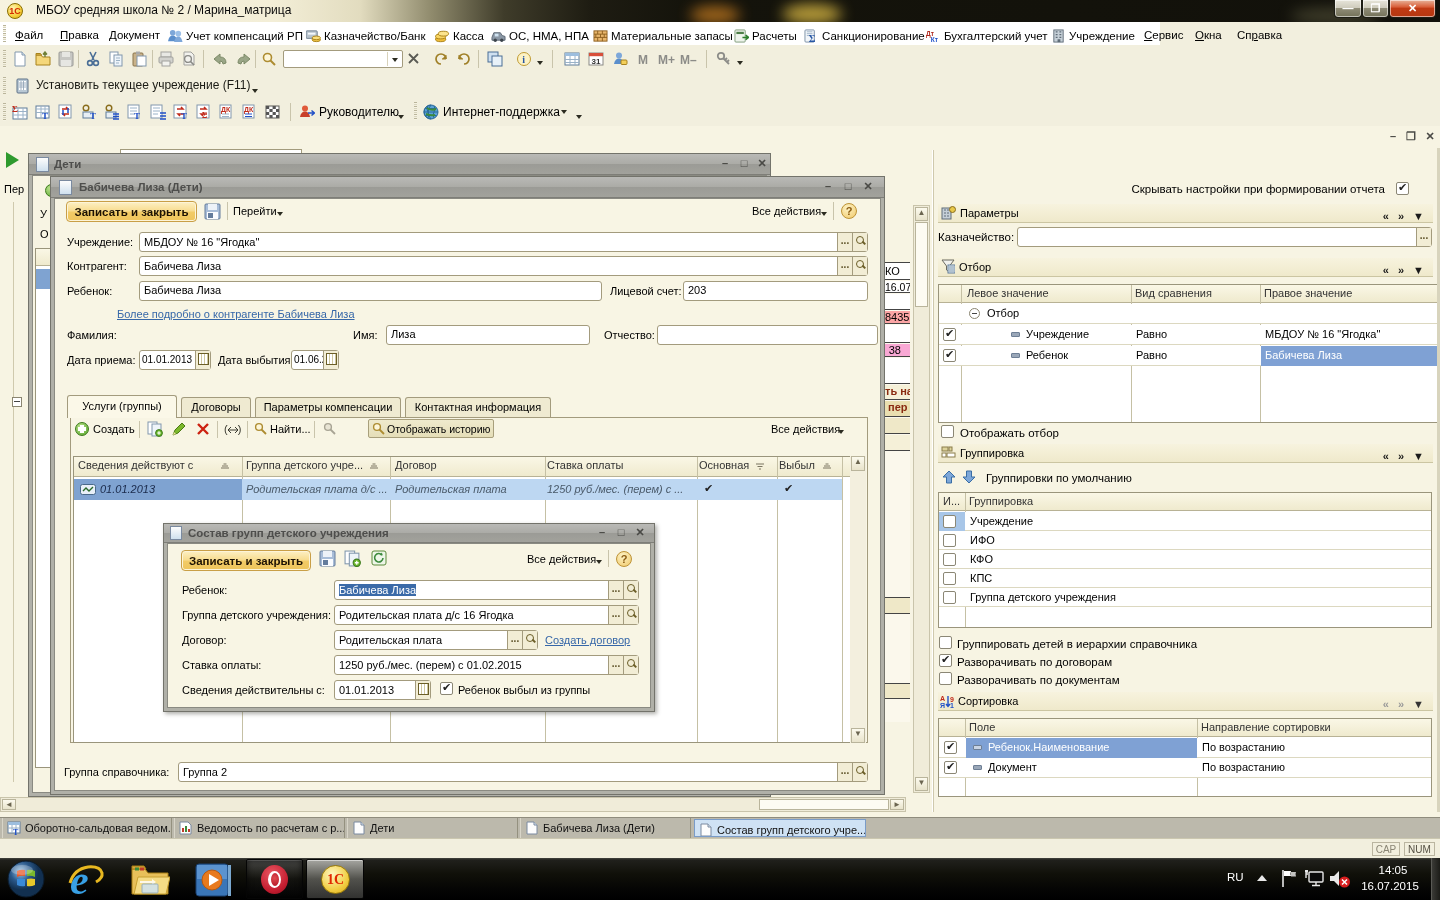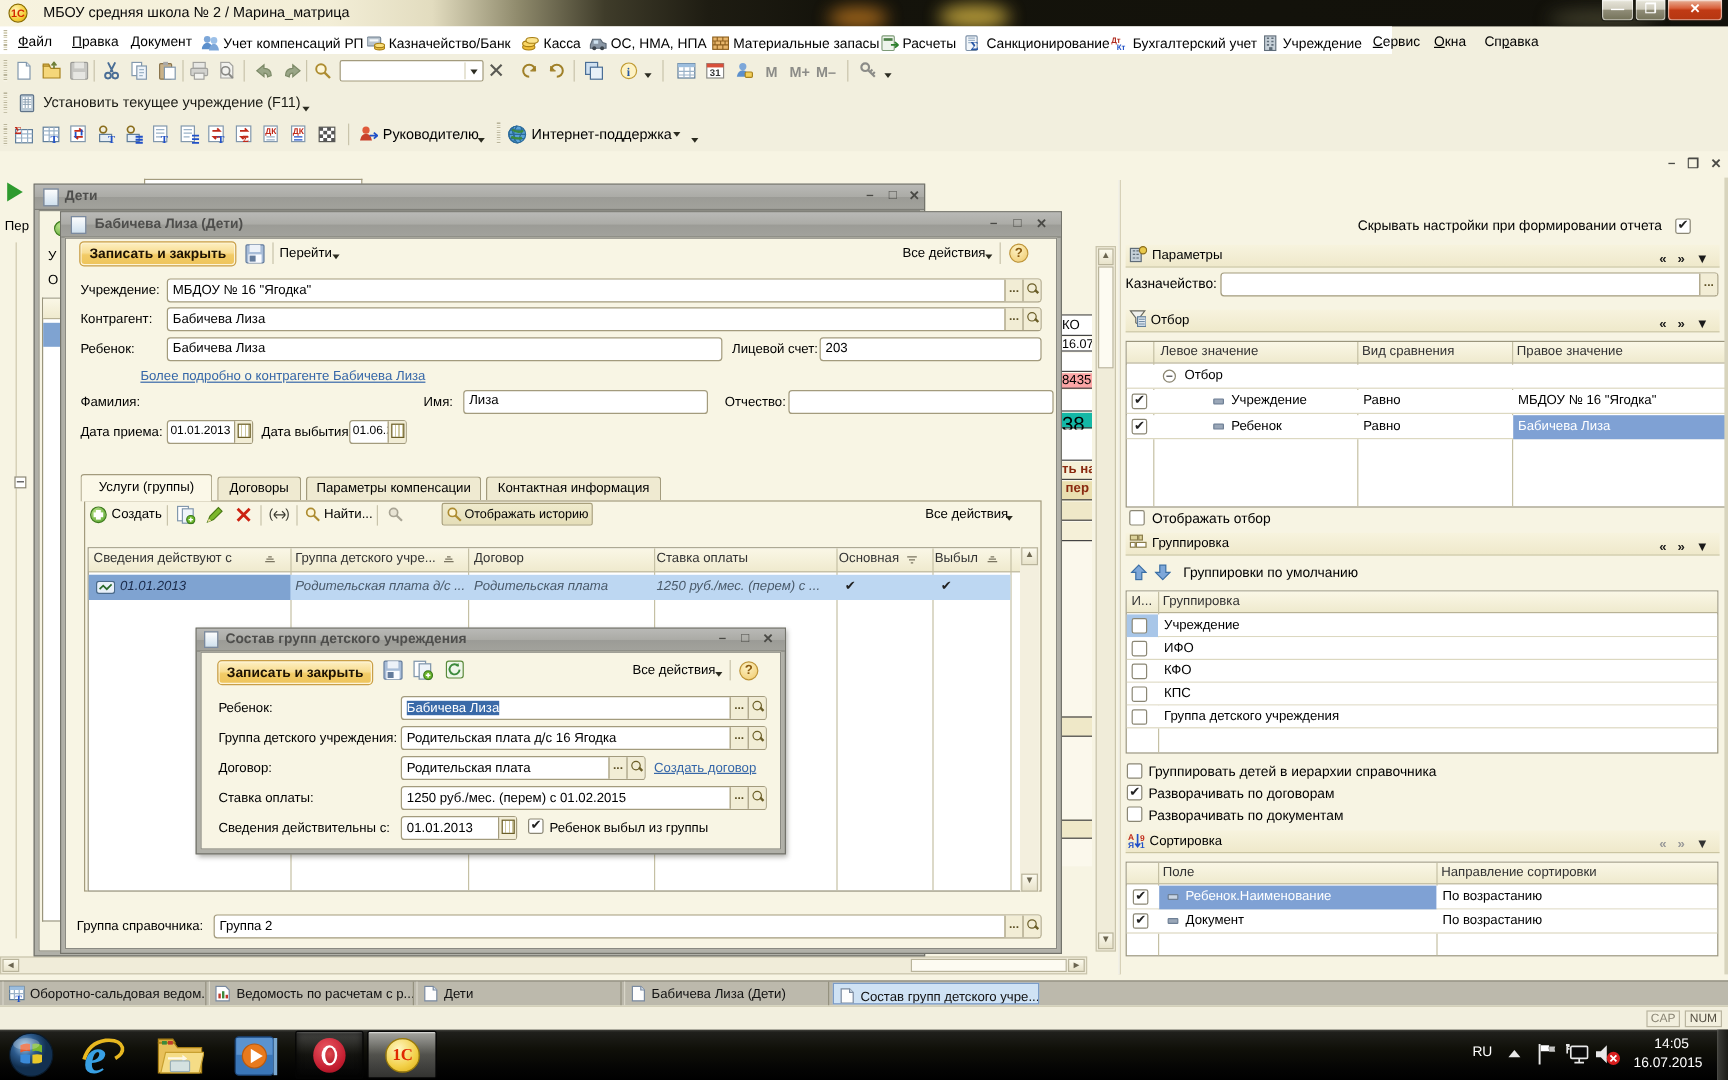--- a/index.html
+++ b/index.html
@@ -338,21 +338,21 @@
   <div style="position:absolute;left:13px;top:76px;width:1px;height:580px;background:#CFC9AD"></div>
   <div style="position:absolute;left:12px;top:271px;width:10px;height:10px;border:1px solid #8a8570;background:#fff"></div>
   <div style="position:absolute;left:14px;top:275px;width:6px;height:1px;background:#444"></div>
 
   <div style="position:absolute;left:885px;top:136px;width:25px;height:460px;background:#FBF8EC;border-top:1px solid #444;overflow:hidden">
     <div style="position:absolute;left:0;top:0;width:100%;height:17px;border-bottom:1px solid #444;font-size:11px;padding-top:2px;background:#fff">КО</div>
     <div style="position:absolute;left:0;top:18px;width:100%;height:12px;border-bottom:1px solid #444;font-size:10.5px;background:#fff;white-space:nowrap">16.07</div>
     <div style="position:absolute;left:0;top:31px;width:100%;height:16px;border-bottom:1px solid #444;background:#fff"></div>
     <div style="position:absolute;left:0;top:48px;width:100%;height:13px;border-bottom:1px solid #444;font-size:11px;text-align:right;padding-right:1px;background:#fca5a5">8435</div>
     <div style="position:absolute;left:0;top:62px;width:100%;height:18px;border-bottom:1px solid #444;background:#fff"></div>
-    <div style="position:absolute;left:0;top:81px;width:100%;height:13px;border-bottom:1px solid #444;font-size:17px;text-align:right;padding-right:9px;background:#14b8a6">38</div>
+    <div style="position:absolute;left:0;top:81px;width:100%;height:13px;border-bottom:1px solid #444;font-size:11px;text-align:right;padding-right:9px;background:#f9a8d4">38</div>
     <div style="position:absolute;left:0;top:95px;width:100%;height:26px;border-bottom:1px solid #444;background:#fff"></div>
     <div style="position:absolute;left:0;top:122px;width:100%;height:15px;border-bottom:1px solid #444;background:#F5F0D8;color:#8a2a10;font-weight:bold;font-size:11px;white-space:nowrap">ть на</div>
     <div style="position:absolute;left:0;top:138px;width:100%;height:16px;border-bottom:1px solid #444;background:#EADFB0;color:#8a2a10;font-weight:bold;font-size:11px;white-space:nowrap;padding-left:3px">пер</div>
     <div style="position:absolute;left:0;top:155px;width:100%;height:16px;border-bottom:1px solid #444;background:#EFE8C8"></div>
     <div style="position:absolute;left:0;top:172px;width:100%;height:16px;border-bottom:1px solid #444;background:#F5F0D8"></div>
     <div style="position:absolute;left:0;top:334px;width:100%;height:17px;border-top:1px solid #444;border-bottom:1px solid #444;background:#EFE8C8"></div>
     <div style="position:absolute;left:0;top:420px;width:100%;height:16px;border-top:1px solid #444;border-bottom:1px solid #444;background:#EFE8C8"></div>
   </div>
 
   <div class="sbv" style="left:913px;top:79px;height:588px">

